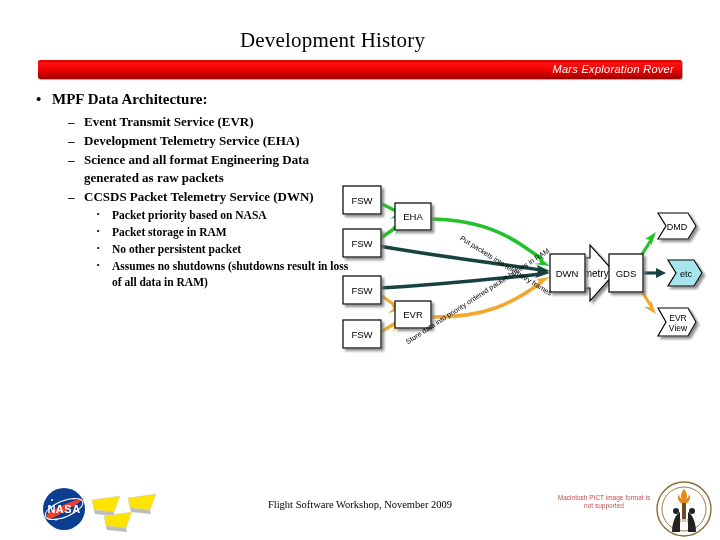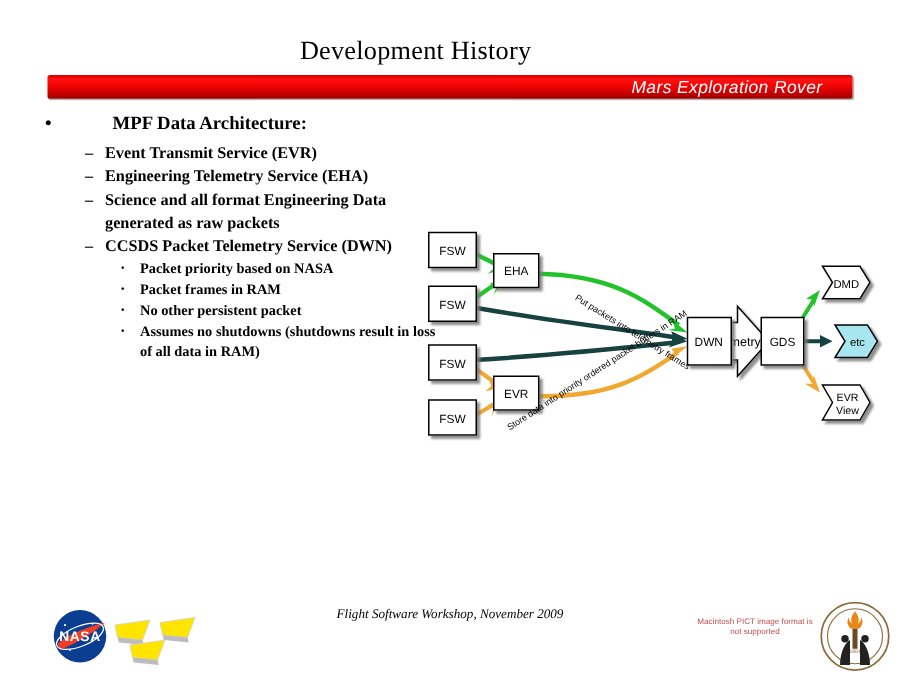--- a/index.html
+++ b/index.html
@@ -41,25 +41,25 @@
         #cf0000 0%,
         #ff1111 18%,
         #f40505 45%,
         #c60000 78%,
         #980000 100%);
     border-radius: 2px;
     box-shadow: 1px 1px 1px rgba(0,0,0,0.35);
   }
   .banner-label {
     position: absolute;
-    right: 24px;
+    right: 8px;
     top: 1px;
     font-family: "Liberation Sans", sans-serif;
     font-style: italic;
-    font-size: 14px;
+    font-size: 11px;
     color: #ffffff;
     letter-spacing: 0.3px;
     line-height: 17px;
     white-space: nowrap;
   }
 
   
   .body-col {
     position: absolute;
     left: 30px;
@@ -73,21 +73,21 @@
     line-height: 19px;
     margin-bottom: 4px;
   }
   .lvl1 .mark {
     width: 22px;
     flex: none;
     text-align: left;
     padding-left: 6px;
     box-sizing: border-box;
   }
-  .lvl1 .txt { flex: 1; margin-left: 38px; }
+  .lvl1 .txt { flex: 1; }
 
   .lvl2 {
     display: flex;
     font-size: 13px;
     font-weight: bold;
     line-height: 18px;
     margin-left: 38px;
     margin-bottom: 1px;
   }
   .lvl2 .mark {
@@ -120,25 +120,24 @@
     top: 178px;
     width: 375px;
     height: 180px;
   }
   .diagram svg { display: block; }
 
   
   .footer-text {
     position: absolute;
     left: 0;
-    top: 485px;
+    top: 498px;
     width: 720px;
     text-align: center;
     font-family: "Liberation Serif", serif;
-    font-style: italic;
     font-size: 10.5px;
     line-height: 14px;
     color: #000;
   }
   .nasa-logo {
     position: absolute;
     left: 36px;
     top: 484px;
     width: 130px;
     height: 50px;
@@ -180,38 +179,38 @@
       <span>MPF Data Architecture:</span><br>
     </span>
   </div>
 
   <div class="lvl2">
     <span class="mark">–</span>
     <span class="txt">Event Transmit Service (EVR)</span>
   </div>
   <div class="lvl2">
     <span class="mark">–</span>
-    <span class="txt">Engineering Telemetry Service (EHA)</span>
+    <span class="txt">Development Telemetry Service (EHA)</span>
   </div>
   <div class="lvl2">
     <span class="mark">–</span>
     <span class="txt">Science and all format Engineering Data generated as raw packets</span>
   </div>
   <div class="lvl2">
     <span class="mark">–</span>
     <span class="txt">CCSDS Packet Telemetry Service (DWN)</span>
   </div>
 
   <div class="lvl3">
     <span class="mark">·</span>
     <span class="txt">Packet priority based on NASA</span>
   </div>
   <div class="lvl3">
     <span class="mark">·</span>
-    <span class="txt">Packet frames in RAM</span>
+    <span class="txt">Packet storage in RAM</span>
   </div>
   <div class="lvl3">
     <span class="mark">·</span>
     <span class="txt">No other persistent packet</span>
   </div>
   <div class="lvl3">
     <span class="mark">·</span>
     <span class="txt">Assumes no shutdowns (shutdowns result in loss of all data in RAM)</span>
   </div>
 

